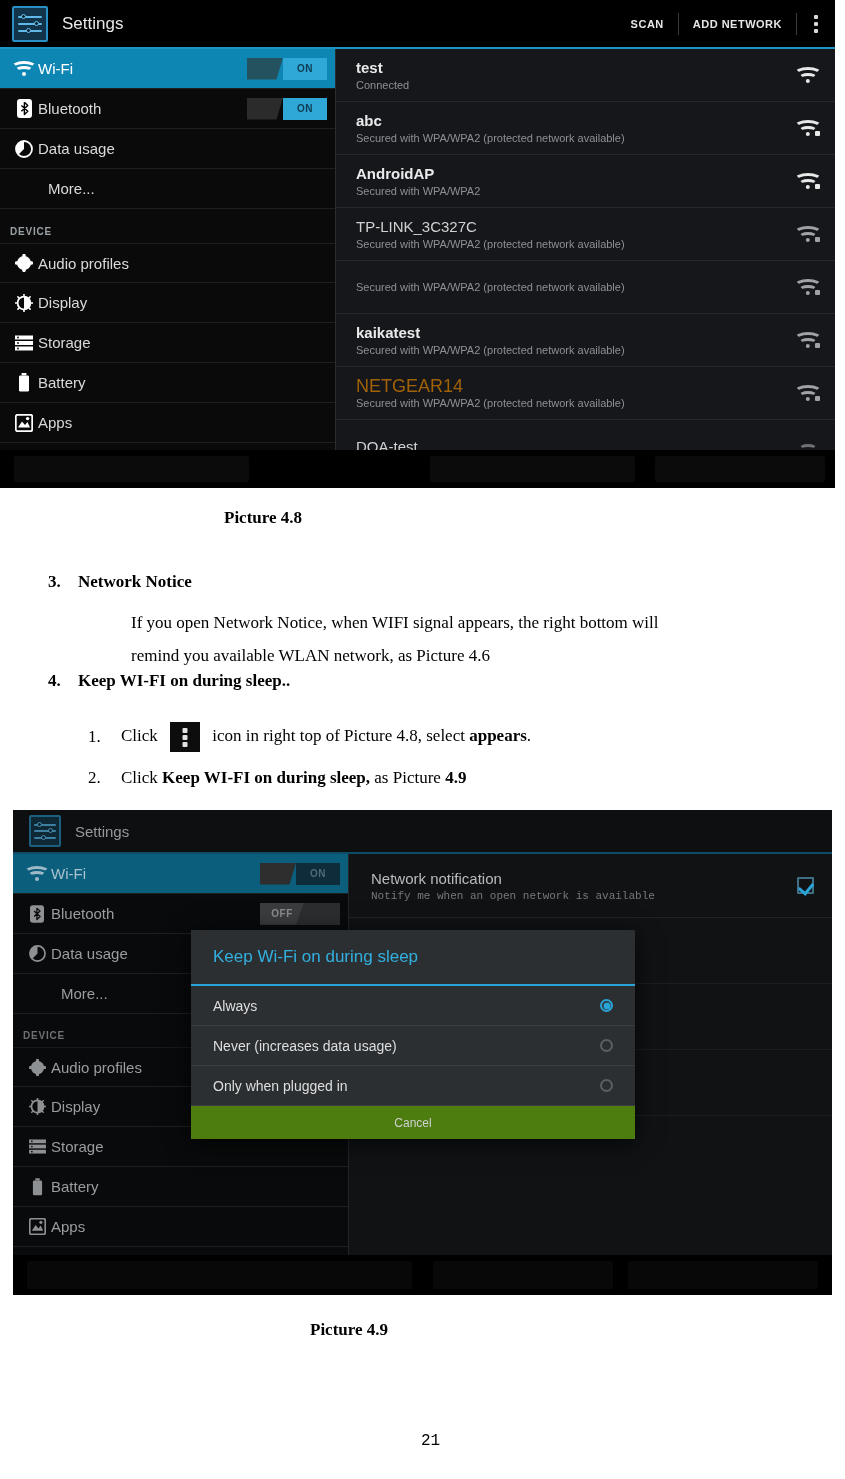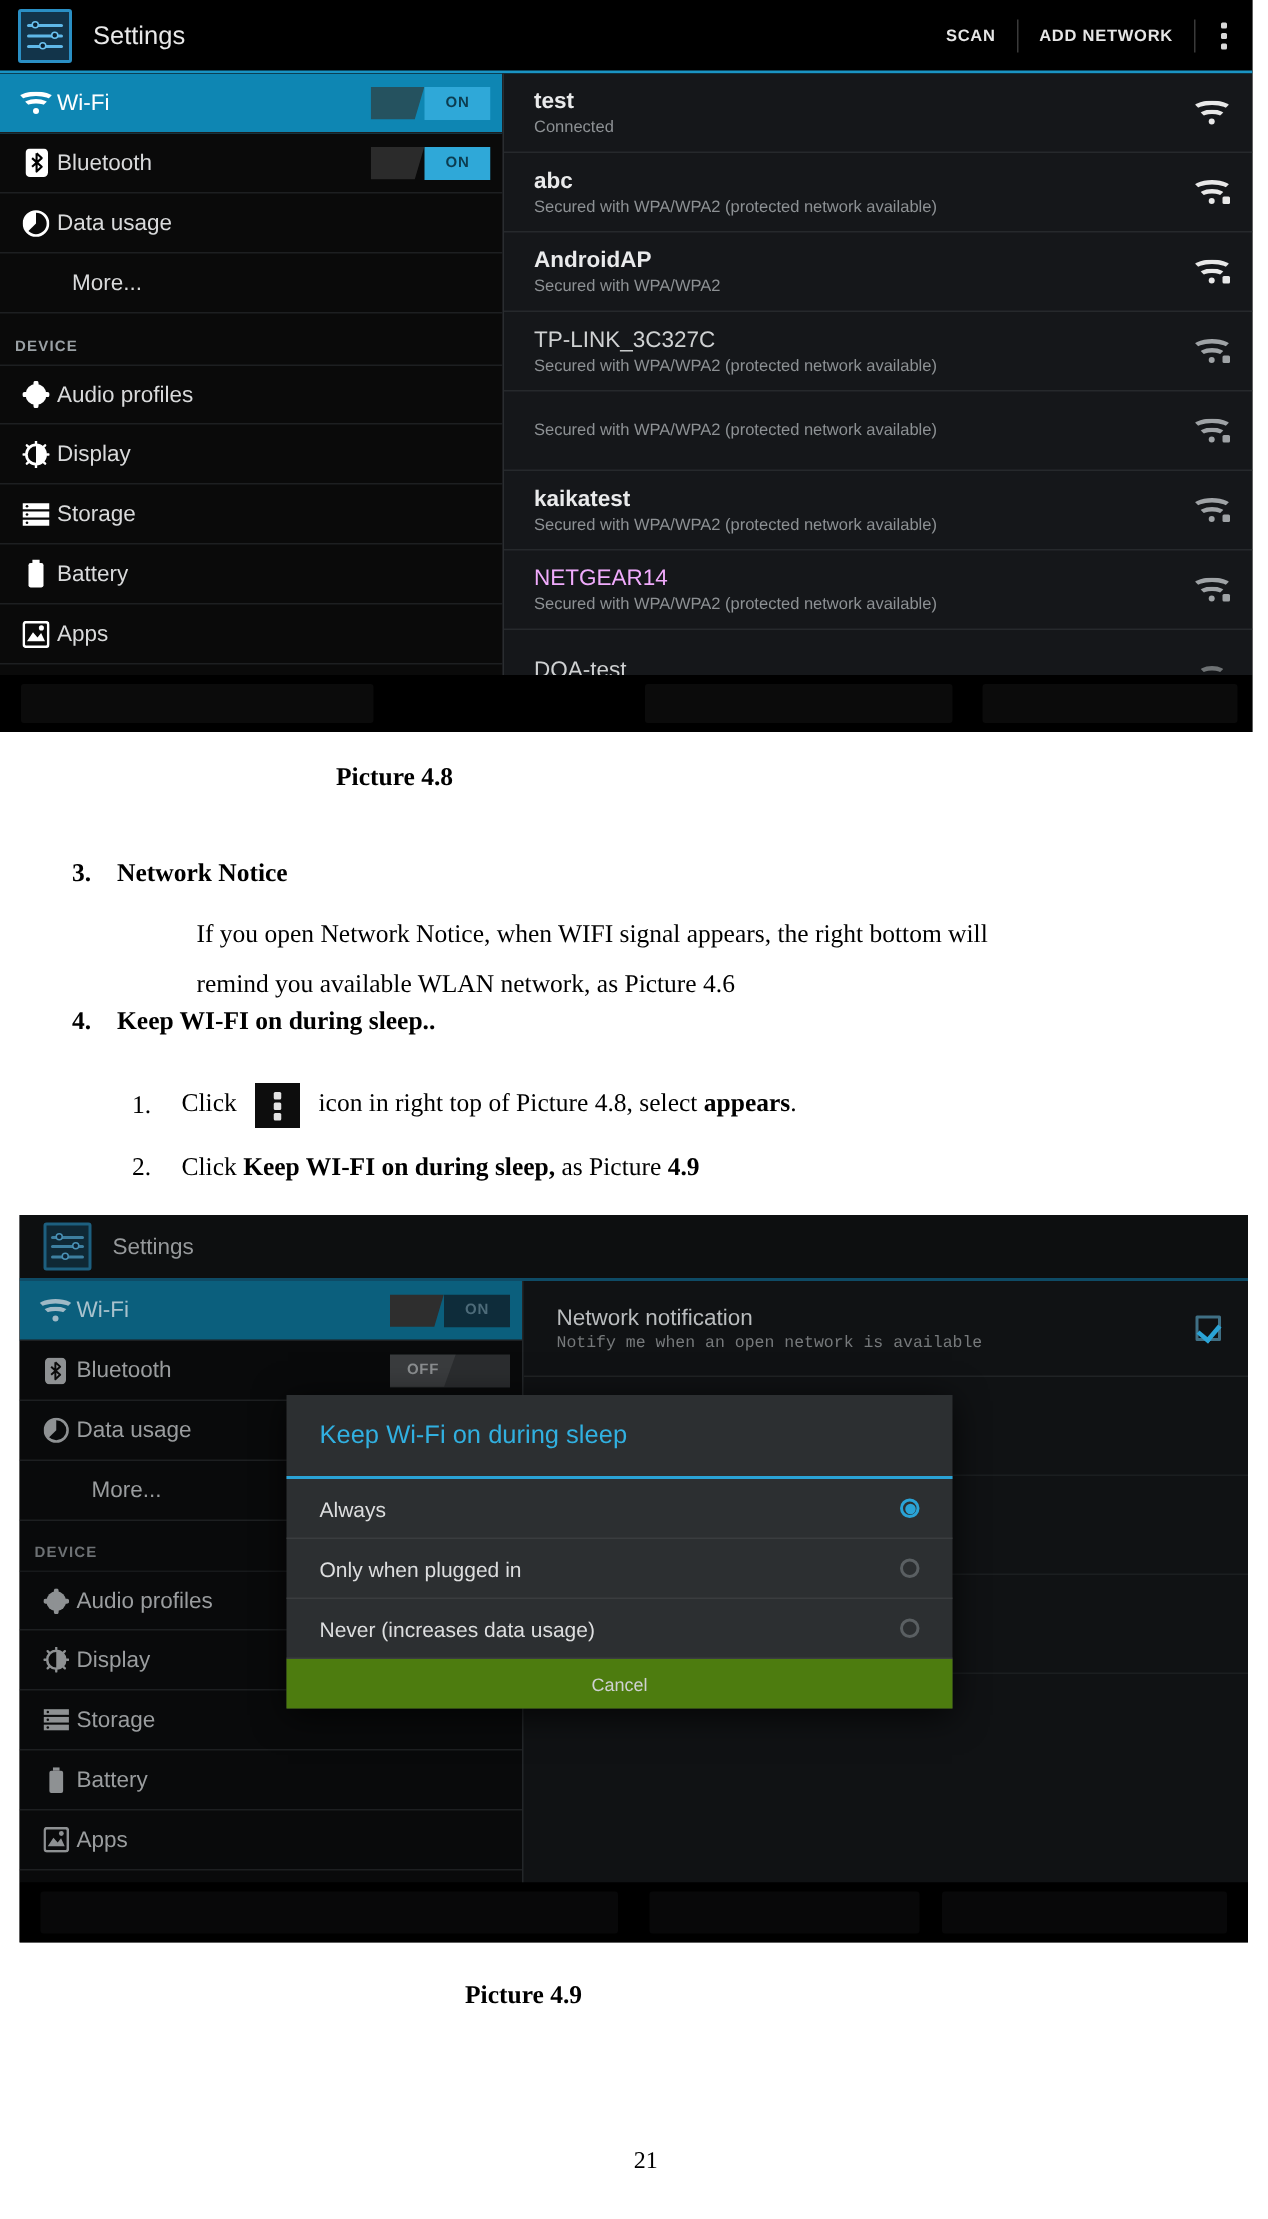--- a/index.html
+++ b/index.html
@@ -129,21 +129,21 @@
   .doc{position:absolute;font-family:"Liberation Serif", serif;color:#000;}
   .caption{position:absolute;font-weight:bold;font-size:17px;font-family:"Liberation Serif", serif;color:#000;}
   .li{position:absolute;display:flex;align-items:flex-start;}
   .li .num{font-size:17px;}
   .li .cont{font-size:17px;}
   .b{font-weight:bold;}
   .inline-menu{
     display:inline-block;background:#0d0d0d;vertical-align:middle;position:relative;
   }
   .inline-menu span{position:absolute;left:50%;transform:translateX(-50%);background:#e2e2e2;border-radius:1px;}
-  .pageno{position:absolute;font-size:16px;font-family:Liberation Serif, serif;color:#000;text-align:center;margin-left:16px;}
+  .pageno{position:absolute;font-size:16px;font-family:Liberation Mono, monospace;color:#000;text-align:center;margin-left:16px;}
 </style>
 </head>
 <body>
 
 <div class="shot" id="shot48" style="left:0;top:0;width:835px;height:488px;">
 
   <div class="actionbar" style="height:47px;padding:0 0 0 12px;">
     <div class="app-icon" style="width:32px;height:32px;">
       <i></i>
         <i></i>
@@ -357,21 +357,21 @@
         <div class="wifi" style="width:22px;height:16px;color:#9fa3a6;">
           <div class="arc" style="top:0;width:22px;height:11px;border-width:3.4px 3.4px 0 3.4px;"></div>
           <div class="arc" style="top:5.5px;width:13px;height:7px;border-width:3.4px 3.4px 0 3.4px;"></div>
           <div class="dot" style="top:12px;width:4.4px;height:4.4px;border-radius:50%;"></div>
           <div class="lk" style="right:-1px;bottom:0;width:5px;height:5px;"></div>
         </div>
       </div>
 
       <div class="net" style="height:53px;padding:0 16px 0 20px;">
         <div class="txt">
-          <span class="nm" style="font-size:15px;font-weight:400;line-height:20px;color:#f0abfc;">NETGEAR14</span>
+          <span class="nm" style="font-size:18px;font-weight:400;line-height:20px;color:#a16207;">NETGEAR14</span>
           <span class="sub" style="font-size:11px;line-height:15px;">Secured with WPA/WPA2 (protected network available)</span>
         </div>
         <div class="wifi" style="width:22px;height:16px;color:#9fa3a6;">
           <div class="arc" style="top:0;width:22px;height:11px;border-width:3.4px 3.4px 0 3.4px;"></div>
           <div class="arc" style="top:5.5px;width:13px;height:7px;border-width:3.4px 3.4px 0 3.4px;"></div>
           <div class="dot" style="top:12px;width:4.4px;height:4.4px;border-radius:50%;"></div>
           <div class="lk" style="right:-1px;bottom:0;width:5px;height:5px;"></div>
         </div>
       </div>
 
@@ -587,27 +587,27 @@
   <div class="dlg" style="left:178px;top:120px;width:444px;height:209px;">
     <div class="dlg-title" style="height:56px;padding:0 22px;font-size:17px;">Keep Wi-Fi on during sleep</div>
 
     <div class="dlg-opt" style="height:40px;padding:0 22px;font-size:14px;">
       <div class="olbl">Always</div>
       <div class="radio on" style="width:13px;height:13px;">
         <style>.dlg-opt .radio.on::after{width:7px;height:7px;}</style>
       </div>
     </div>
 
+    <div class="dlg-opt" style="height:40px;padding:0 22px;font-size:14px;border-bottom:1px solid #3a3d3f;">
+      <div class="olbl">Never (increases data usage)</div>
+      <div class="radio" style="width:13px;height:13px;"></div>
+    </div>
+
     <div class="dlg-opt" style="height:40px;padding:0 22px;font-size:14px;">
       <div class="olbl">Only when plugged in</div>
-      <div class="radio" style="width:13px;height:13px;"></div>
-    </div>
-
-    <div class="dlg-opt" style="height:40px;padding:0 22px;font-size:14px;border-bottom:1px solid #3a3d3f;">
-      <div class="olbl">Never (increases data usage)</div>
       <div class="radio" style="width:13px;height:13px;"></div>
     </div>
 
     <div class="dlg-cancel" style="height:33px;font-size:12px;">Cancel</div>
   </div>
 
   <div class="navbar" style="height:40px;">
     <div class="nb" style="left:14px;top:6px;width:385px;height:28px;background:#080809;"></div>
     <div class="nb" style="left:420px;top:6px;width:180px;height:28px;background:#080809;"></div>
     <div class="nb" style="left:615px;top:6px;width:190px;height:28px;background:#080809;"></div>

